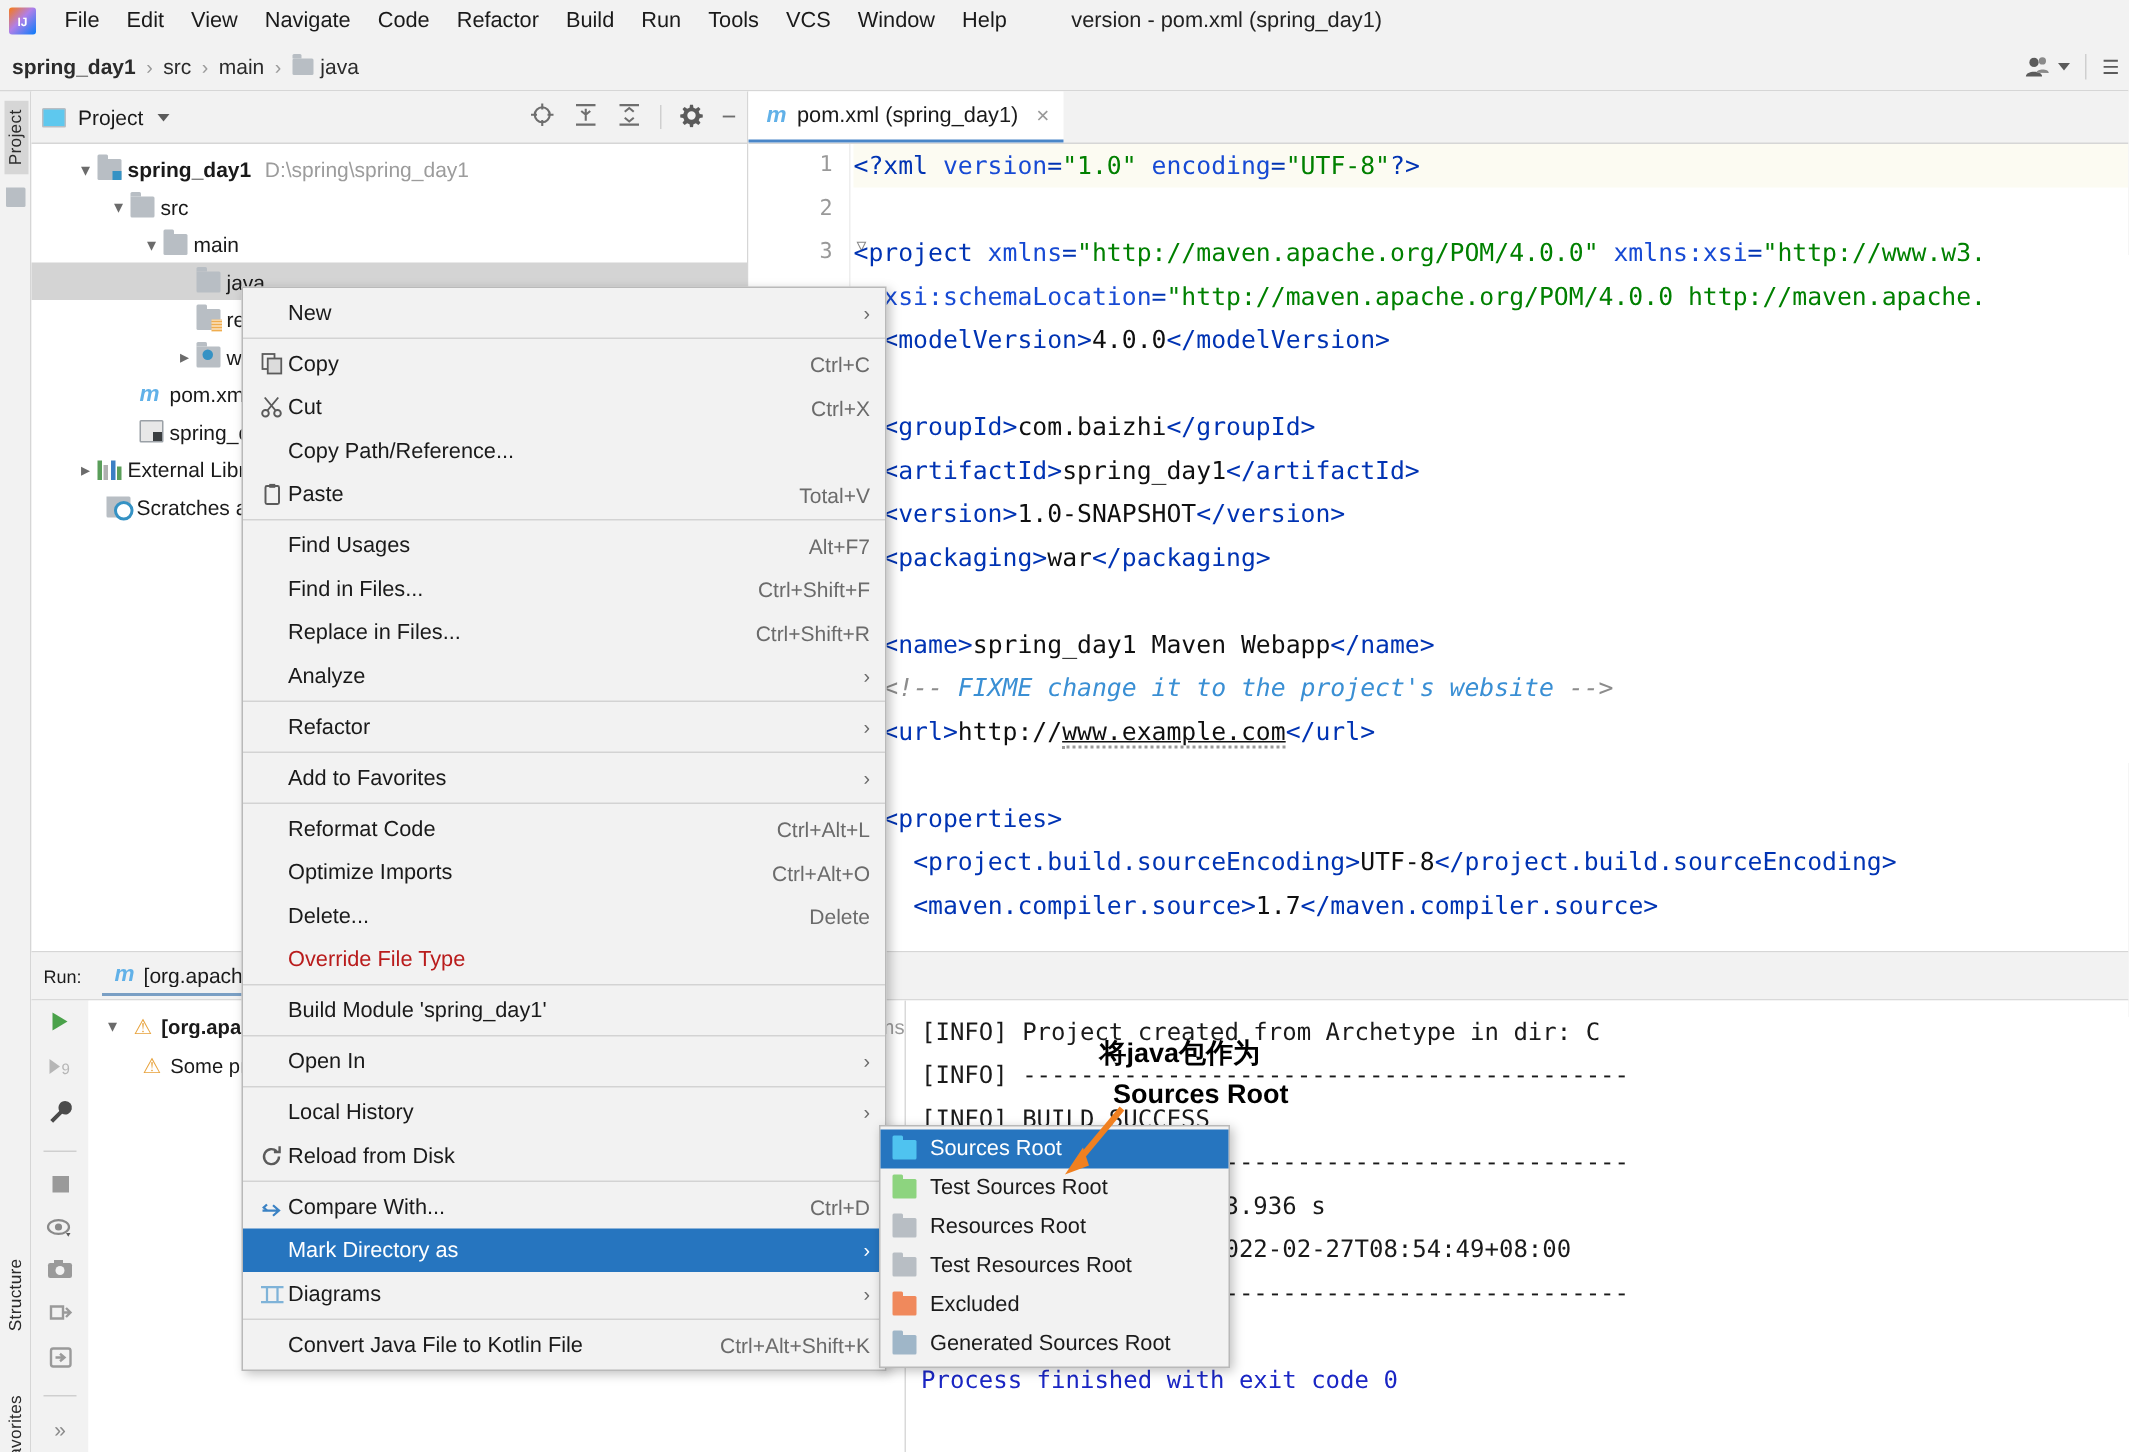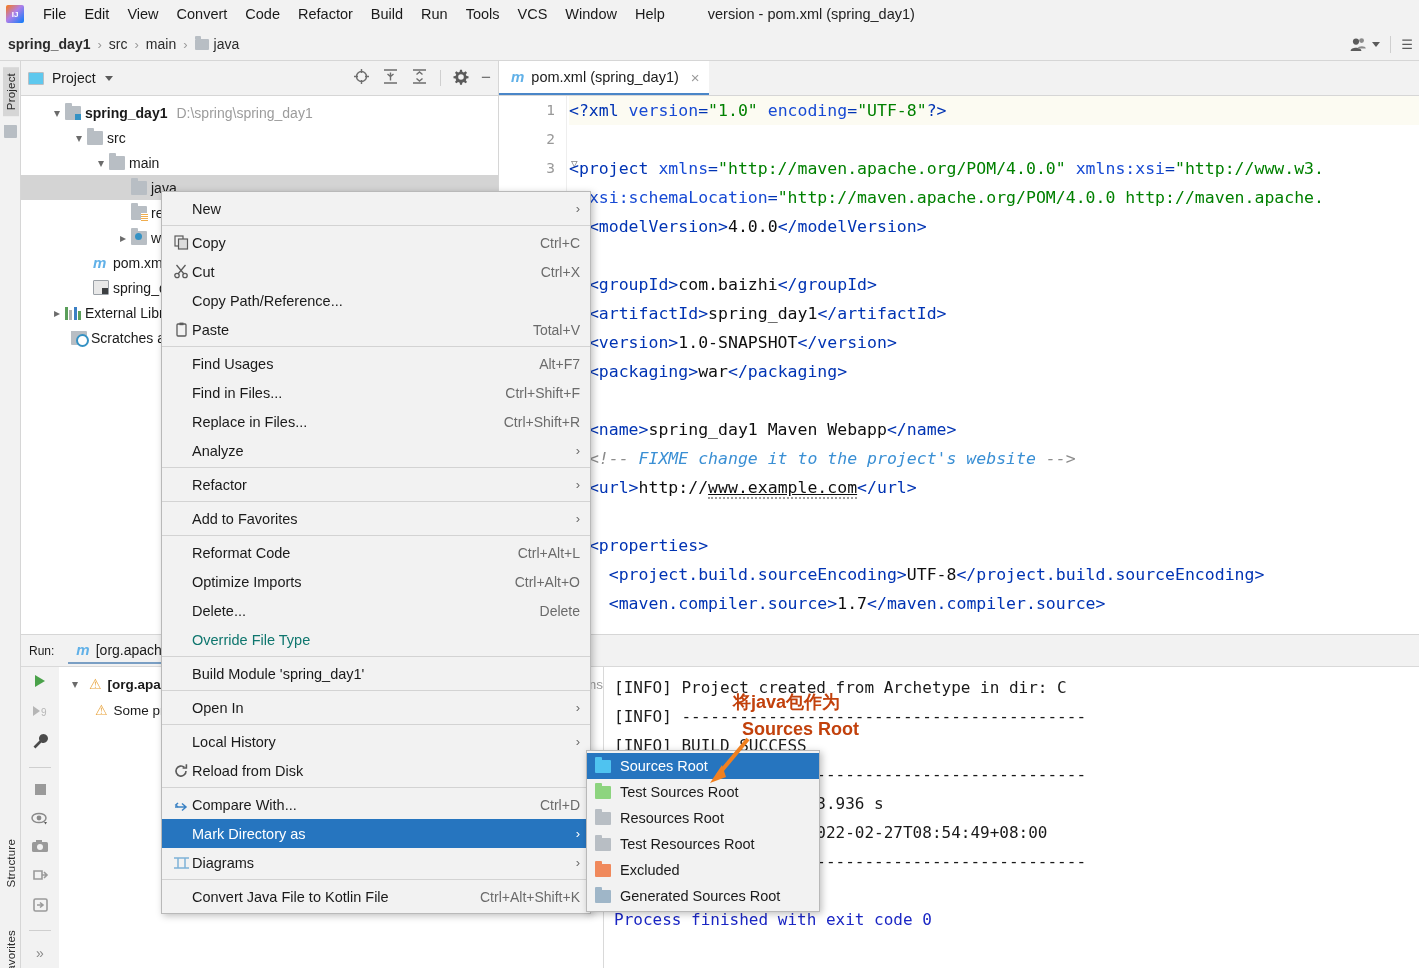--- a/index.html
+++ b/index.html
@@ -156,31 +156,31 @@
   .run-toolbar { width: 38px; background: #f2f2f2; padding-top: 6px; display:flex; flex-direction:column; align-items:center; gap:11px;}
   .rt-sep { width: 22px; height:1px; background:#cfcfcf; margin: 3px 0; }
   .run-tree { width: 545px; border-right: 1px solid #d9d9d9; background:#fff; font-size:13.5px; padding-top:4px;}
   .rtrow { height: 26px; display:flex; align-items:center; gap:6px; padding-left:8px; white-space:nowrap;}
   .warn-ic { color:#e8a33d; font-size:14px; }
   .console { flex: 1; background:#fff; font-family:"DejaVu Sans Mono", monospace; font-size:16px; padding: 6px 0 0 10px; overflow:hidden;}
   .co { height: 29px; line-height: 29px; white-space: pre; color:#1a1a1a; }
   .co.ok { color:#1a26c4; }
 
   
-  .annot { position:absolute; color:#c2410c; font-size:18px; font-weight:600; white-space:nowrap;}
+  .annot { position:absolute; color:#000000; font-size:18px; font-weight:600; white-space:nowrap;}
 
   
   .ctxmenu {
     position: absolute; left: 161px; top: 191px; width: 430px;
     background: #f2f2f2; border: 1px solid #b9b9b9; box-shadow: 2px 2px 7px rgba(0,0,0,.25);
     z-index: 50; padding: 2px 0;
   }
   .cmi { height: 29px; display: flex; align-items: center; padding: 0 10px 0 8px; font-size: 14.5px; position:relative;}
   .cmi.sel { background: #2675bf; color: #fff; }
-  .cmi.disabled { color: #0f766e; }
+  .cmi.disabled { color: #b91c1c; }
   .cmi .cm-ic { width: 22px; flex: 0 0 22px; display:flex; align-items:center; justify-content:center; color:#5b5b5b;}
   .cmi .cm-label { flex: 1; }
   .cmi .cm-short { color: #6b6b6b; font-size: 14px; margin-left: 16px; }
   .cmi .cm-arrow { margin-left: 14px; color: #6b6b6b; font-size: 13px; }
   .cmi.sel .cm-arrow { color: #fff; }
   .cm-sep { height: 1px; background: #d3d3d3; margin: 2px 0; }
 
   .submenu {
     position: absolute; left: 586px; top: 750px; width: 234px;
     background: #f2f2f2; border: 1px solid #b9b9b9; box-shadow: 2px 2px 7px rgba(0,0,0,.25);
@@ -196,21 +196,21 @@
 </head>
 <body>
 
 <div id="app">
 
   <div class="menubar">
     <div class="ij-logo"></div>
     <div class="mi">File</div>
     <div class="mi">Edit</div>
     <div class="mi">View</div>
-    <div class="mi">Convert</div>
+    <div class="mi">Navigate</div>
     <div class="mi">Code</div>
     <div class="mi">Refactor</div>
     <div class="mi">Build</div>
     <div class="mi">Run</div>
     <div class="mi">Tools</div>
     <div class="mi">VCS</div>
     <div class="mi">Window</div>
     <div class="mi">Help</div>
     <div class="win-title">version - pom.xml (spring_day1)</div>
   </div>

